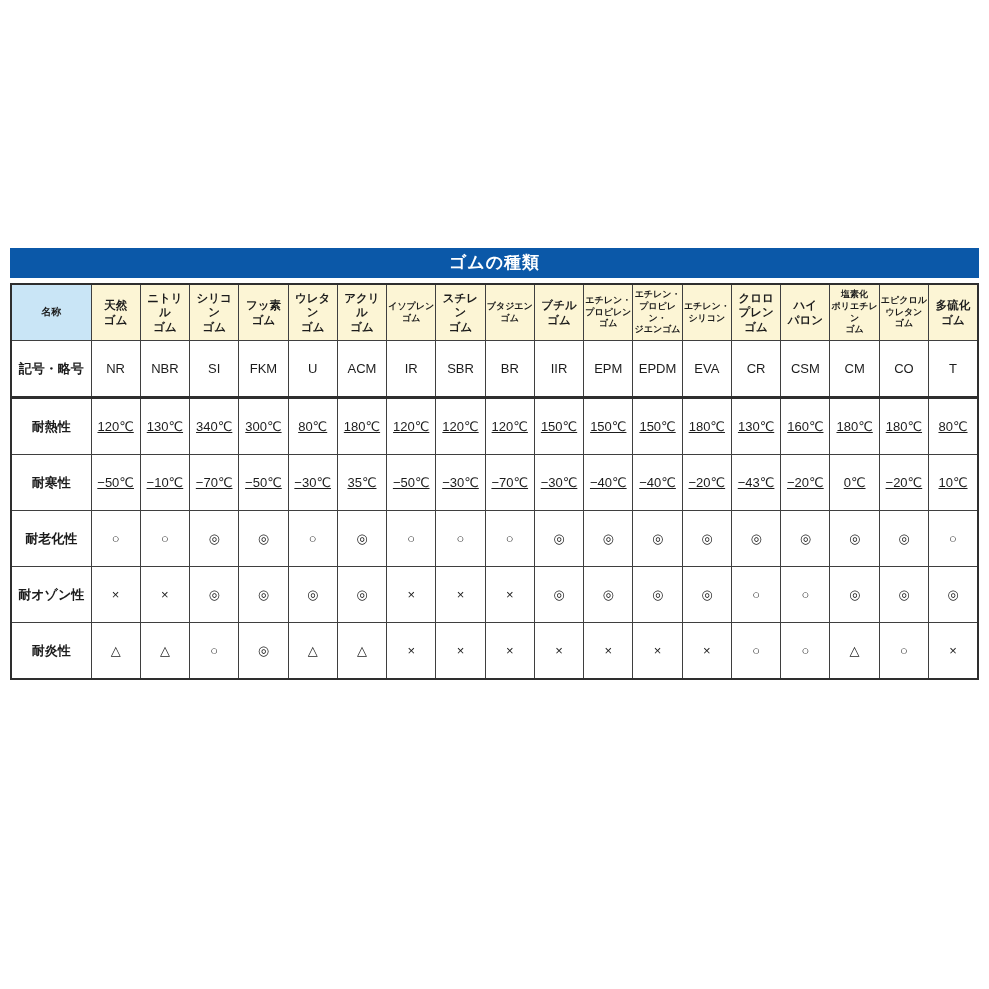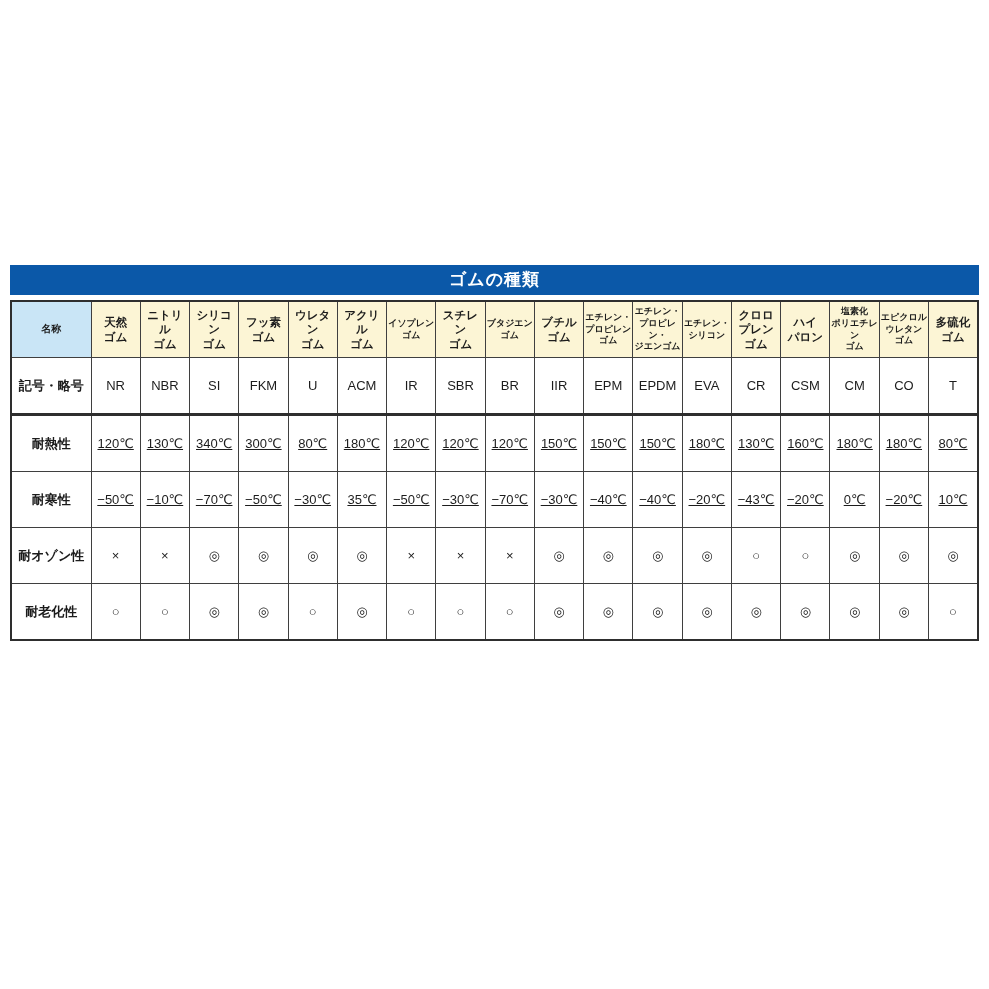--- a/index.html
+++ b/index.html
@@ -13,21 +13,21 @@
   }
   html,body{margin:0;padding:0;}
   body{
     width:989px;height:989px;background:#ffffff;position:relative;
     font-family:"Liberation Sans","DejaVu Sans",sans-serif;color:var(--text);
   }
   .sheet{position:absolute;left:10px;top:248px;width:969px;}
   .title-bar{
     background:var(--title-bg);color:#ffffff;font-weight:bold;
     font-size:17px;text-align:center;height:30px;line-height:30px;
-    letter-spacing:1px;margin-bottom:5px;margin-top:17px;
+    letter-spacing:1px;margin-bottom:5px;
   }
   table.rubber{
     border-collapse:collapse;table-layout:fixed;width:969px;
     border:2px solid var(--outer);
   }
   table.rubber td{
     border:1px solid var(--border);
     text-align:center;vertical-align:middle;
     height:55px;background:#ffffff;font-size:13px;color:var(--text);
     padding:0 1px;overflow:hidden;
@@ -154,20 +154,41 @@
           <td class="temp-cell">−40℃</td>
           <td class="temp-cell">−40℃</td>
           <td class="temp-cell">−20℃</td>
           <td class="temp-cell">−43℃</td>
           <td class="temp-cell">−20℃</td>
           <td class="temp-cell">0℃</td>
           <td class="temp-cell">−20℃</td>
           <td class="temp-cell">10℃</td>
         </tr>
         <tr>
+          <td class="label-cell">耐老化性</td>
+          <td class="sym-cell">○</td>
+          <td class="sym-cell">○</td>
+          <td class="sym-cell">◎</td>
+          <td class="sym-cell">◎</td>
+          <td class="sym-cell">○</td>
+          <td class="sym-cell">◎</td>
+          <td class="sym-cell">○</td>
+          <td class="sym-cell">○</td>
+          <td class="sym-cell">○</td>
+          <td class="sym-cell">◎</td>
+          <td class="sym-cell">◎</td>
+          <td class="sym-cell">◎</td>
+          <td class="sym-cell">◎</td>
+          <td class="sym-cell">◎</td>
+          <td class="sym-cell">◎</td>
+          <td class="sym-cell">◎</td>
+          <td class="sym-cell">◎</td>
+          <td class="sym-cell">○</td>
+        </tr>
+        <tr>
           <td class="label-cell">耐オゾン性</td>
           <td class="sym-cell">×</td>
           <td class="sym-cell">×</td>
           <td class="sym-cell">◎</td>
           <td class="sym-cell">◎</td>
           <td class="sym-cell">◎</td>
           <td class="sym-cell">◎</td>
           <td class="sym-cell">×</td>
           <td class="sym-cell">×</td>
           <td class="sym-cell">×</td>
@@ -175,35 +196,35 @@
           <td class="sym-cell">◎</td>
           <td class="sym-cell">◎</td>
           <td class="sym-cell">◎</td>
           <td class="sym-cell">○</td>
           <td class="sym-cell">○</td>
           <td class="sym-cell">◎</td>
           <td class="sym-cell">◎</td>
           <td class="sym-cell">◎</td>
         </tr>
         <tr>
-          <td class="label-cell">耐老化性</td>
-          <td class="sym-cell">○</td>
-          <td class="sym-cell">○</td>
-          <td class="sym-cell">◎</td>
-          <td class="sym-cell">◎</td>
-          <td class="sym-cell">○</td>
-          <td class="sym-cell">◎</td>
-          <td class="sym-cell">○</td>
-          <td class="sym-cell">○</td>
-          <td class="sym-cell">○</td>
-          <td class="sym-cell">◎</td>
-          <td class="sym-cell">◎</td>
-          <td class="sym-cell">◎</td>
-          <td class="sym-cell">◎</td>
-          <td class="sym-cell">◎</td>
-          <td class="sym-cell">◎</td>
-          <td class="sym-cell">◎</td>
-          <td class="sym-cell">◎</td>
-          <td class="sym-cell">○</td>
+          <td class="label-cell">耐炎性</td>
+          <td class="sym-cell">△</td>
+          <td class="sym-cell">△</td>
+          <td class="sym-cell">○</td>
+          <td class="sym-cell">◎</td>
+          <td class="sym-cell">△</td>
+          <td class="sym-cell">△</td>
+          <td class="sym-cell">×</td>
+          <td class="sym-cell">×</td>
+          <td class="sym-cell">×</td>
+          <td class="sym-cell">×</td>
+          <td class="sym-cell">×</td>
+          <td class="sym-cell">×</td>
+          <td class="sym-cell">×</td>
+          <td class="sym-cell">○</td>
+          <td class="sym-cell">○</td>
+          <td class="sym-cell">△</td>
+          <td class="sym-cell">○</td>
+          <td class="sym-cell">×</td>
         </tr>
       </tbody>
   </table>
 </div>
 
 </body></html>

